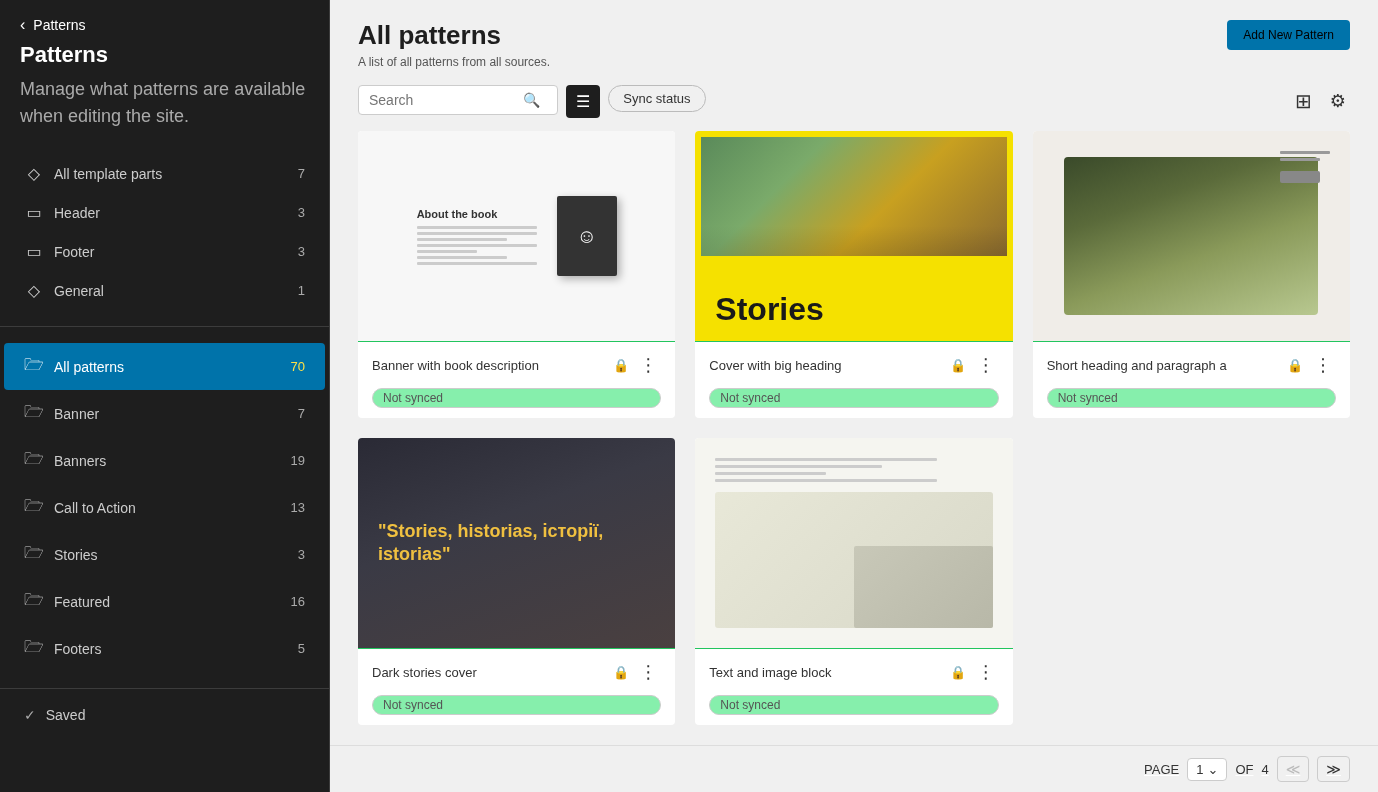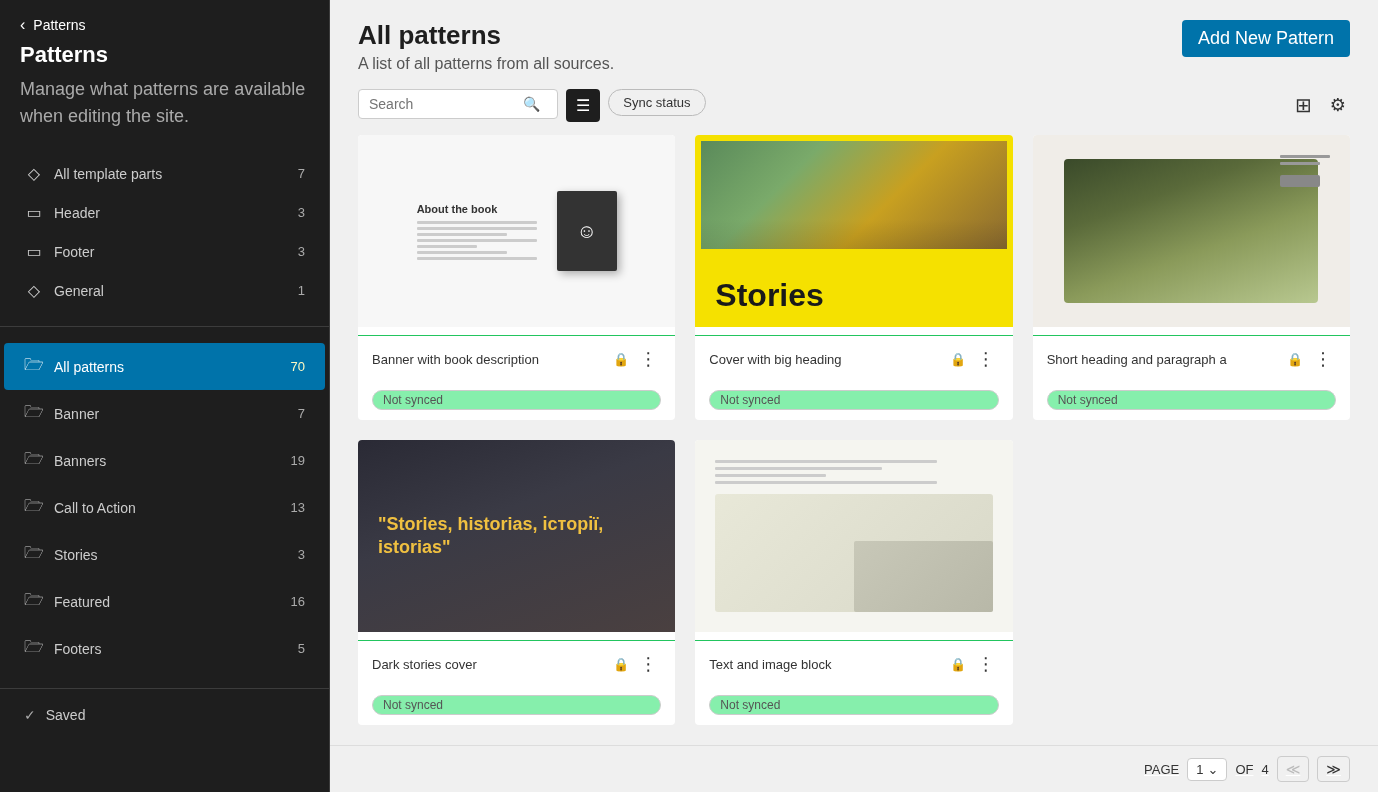--- a/index.html
+++ b/index.html
@@ -59,21 +59,21 @@
       margin-right: 10px;
       font-size: 16px;
       width: 20px;
       text-align: center;
     }
     .sidebar-nav li .nav-label { flex: 1; }
     .sidebar-nav li .nav-count {
       color: #aaa;
       font-size: 13px;
     }
-    .sidebar-nav li.active .nav-count { color: #fef9c3; }
+    .sidebar-nav li.active .nav-count { color: #fde047; }
     .sidebar-divider {
       border: none;
       border-top: 1px solid #3c3c3c;
       margin: 8px 0;
     }
     .saved-item {
       display: flex;
       align-items: center;
       padding: 10px 20px;
       cursor: pointer;
@@ -96,21 +96,21 @@
       background: #f0f0f0;
       padding: 20px 28px 0;
     }
     .main-title {
       font-size: 26px;
       font-weight: 600;
       color: #1e1e1e;
       margin-bottom: 4px;
     }
     .main-subtitle {
-      font-size: 16px;
+      font-size: 12px;
       color: #555;
       margin-bottom: 16px;
     }
     .toolbar {
       display: flex;
       align-items: flex-start;
       gap: 8px;
       margin-bottom: 5px;
     }
     .search-box {
@@ -166,45 +166,44 @@
       background: #f0f0f0;
       border: 1px solid #bbb;
       border-radius: 20px;
       padding: 5px 14px;
       font-size: 13px;
       cursor: pointer;
       color: #333;
     }
     .add-pattern-btn {
       background: #0073aa;
-      color: #ffffff;
+      color: #000000;
       border: none;
       border-radius: 4px;
       padding: 8px 16px;
-      font-size: 18px;
+      font-size: 12px;
       cursor: pointer;
       white-space: nowrap;
     }
 
     .patterns-grid {
       flex: 1;
       overflow-y: auto;
       padding: 8px 28px 20px;
       display: grid;
       grid-template-columns: repeat(3, 1fr);
       gap: 20px;
       align-content: start;
     }
     .pattern-card {
       background: #fff;
       border-radius: 4px;
       overflow: hidden;
       display: flex;
       flex-direction: column;
-      gap: 8px;
     }
     .pattern-preview {
       height: 240px;
       overflow: hidden;
       display: flex;
       align-items: center;
       justify-content: center;
       position: relative;
     }
     .pattern-preview.yellow-border {

